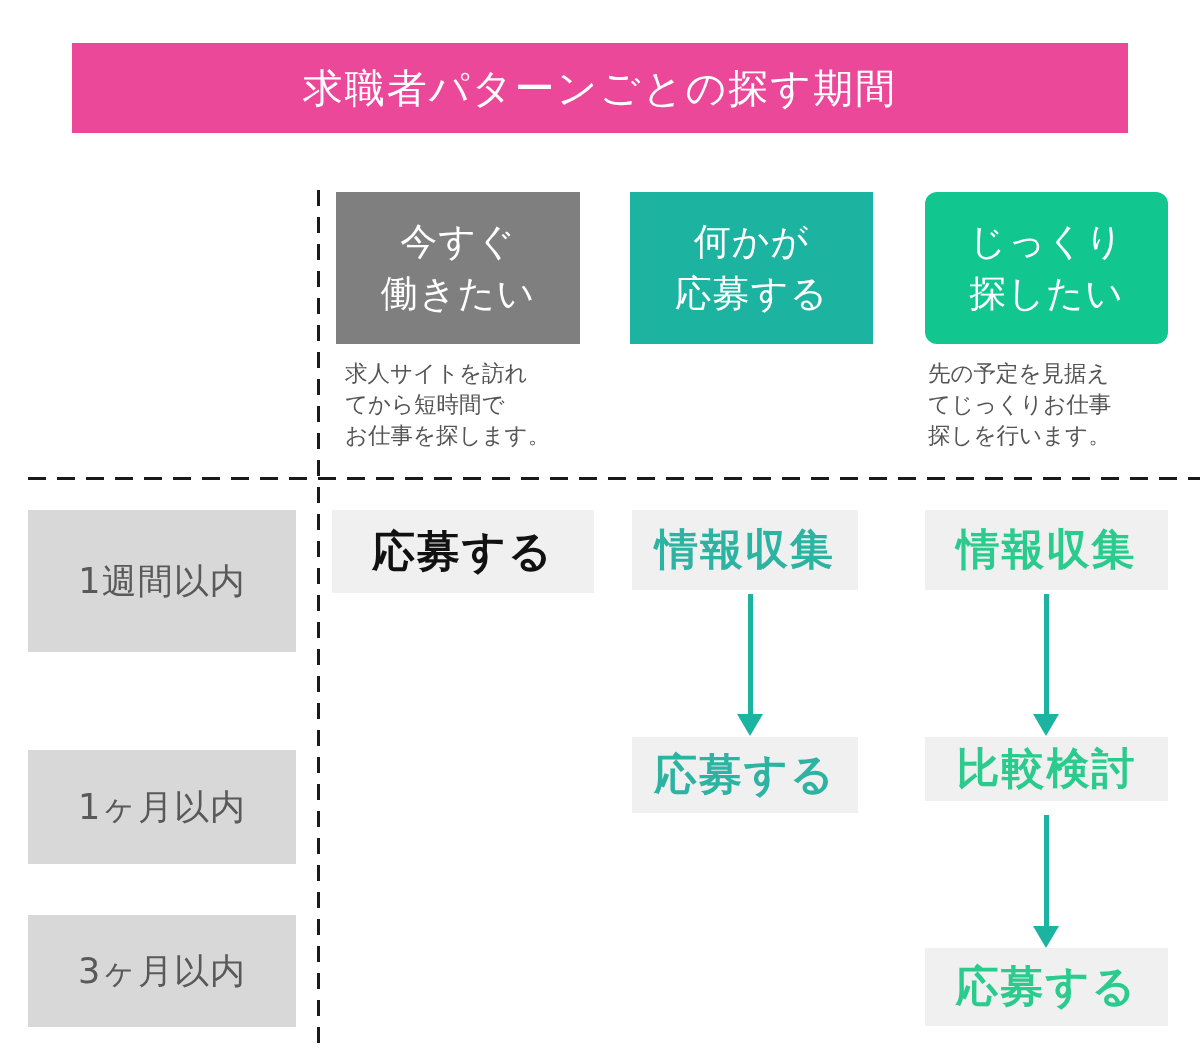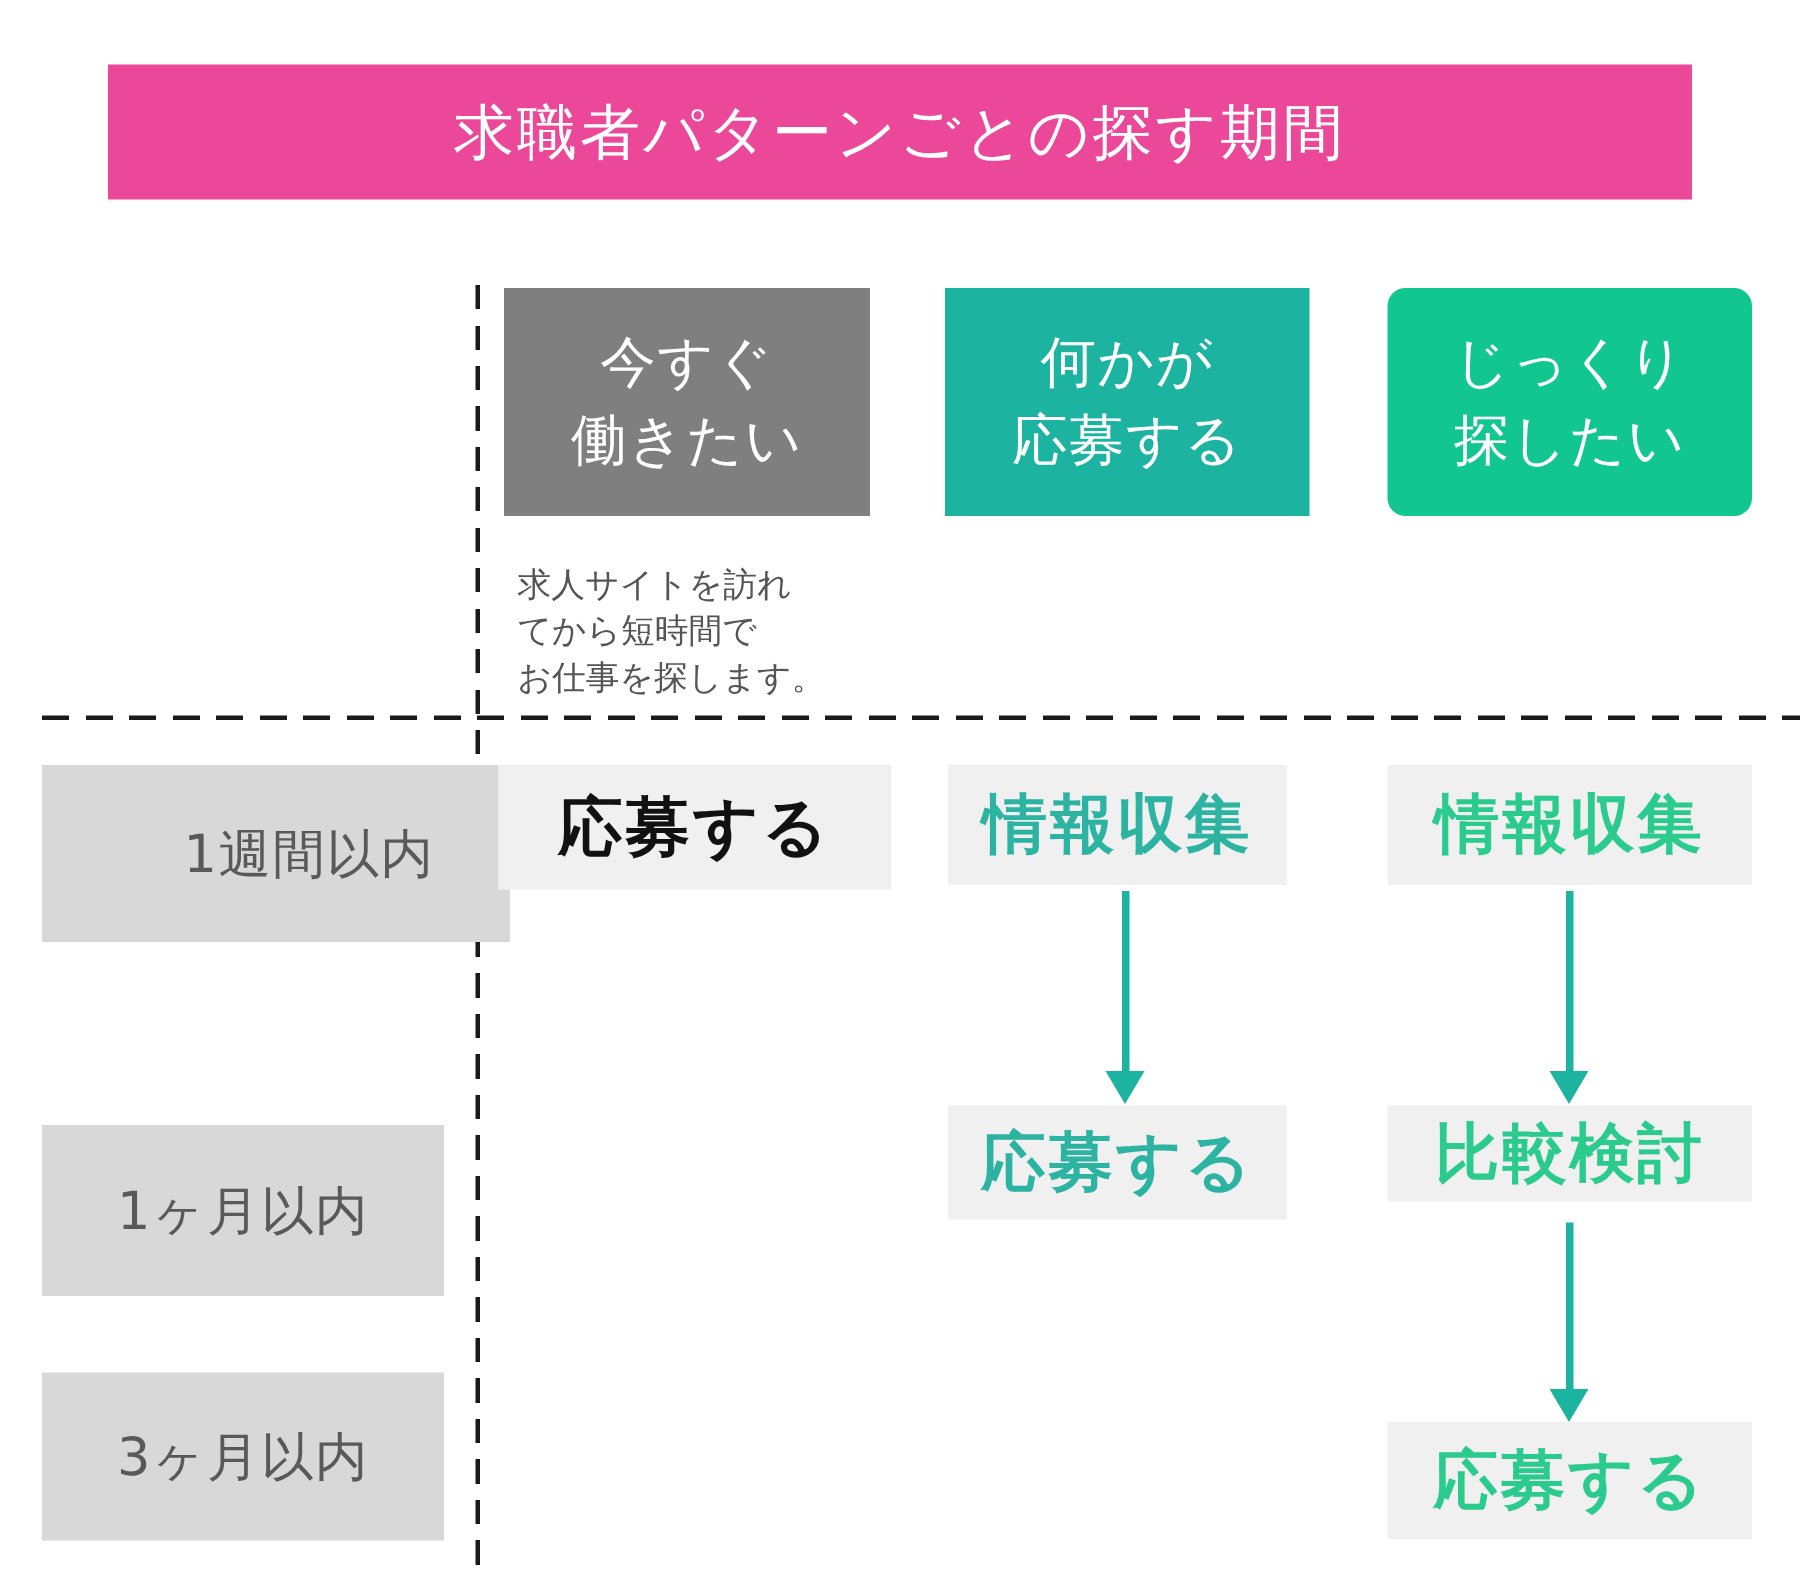--- a/index.html
+++ b/index.html
@@ -40,21 +40,21 @@
     white-space: pre-line;
     letter-spacing: 1px;
   }
   .col-header.c1 { left: 336px; width: 244px; background: #7f7f7f; }
   .col-header.c2 { left: 630px; width: 243px; background: #1db3a1; }
   .col-header.c3 { left: 925px; width: 243px; background: #12c78f; border-radius: 12px; }
 
   
   .col-desc {
     position: absolute;
-    top: 375px;
+    top: 358px;
     width: 255px;
     font-size: 22.5px;
     line-height: 31px;
     color: #555555;
     white-space: pre-line;
   }
   .col-desc.c1 { left: 345px; }
   .col-desc.c3 { left: 928px; }
 
   
@@ -74,21 +74,21 @@
   
   .row-label {
     position: absolute;
     left: 28px; width: 268px;
     background: #d8d8d8;
     color: #595959;
     display: flex; align-items: center; justify-content: center;
     font-size: 35px;
     letter-spacing: 1px;
   }
-  .row-label.r1 { top: 510px; height: 118px; padding-left: 44px; }
+  .row-label.r1 { top: 510px; height: 142px; }
   .row-label.r2 { top: 750px; height: 114px; }
   .row-label.r3 { top: 915px; height: 112px; }
 
   
   .cell {
     position: absolute;
     background: #f0f0f0;
     display: flex; align-items: center; justify-content: center;
     font-size: 43px;
     font-weight: 800;
@@ -139,20 +139,23 @@
   <div class="col-header c1">今すぐ
 働きたい</div>
   <div class="col-header c2">何かが
 応募する</div>
   <div class="col-header c3">じっくり
 探したい</div>
 
   <div class="col-desc c1">求人サイトを訪れ
 てから短時間で
 お仕事を探します。</div>
+  <div class="col-desc c3">先の予定を見据え
+てじっくりお仕事
+探しを行います。</div>
 
   <div class="row-label r1">1週間以内</div>
   <div class="row-label r2">1ヶ月以内</div>
   <div class="row-label r3">3ヶ月以内</div>
 
   <div class="cell r1c1 black">応募する</div>
   <div class="cell r1c2 teal">情報収集</div>
   <div class="cell r1c3 green">情報収集</div>
   <div class="cell r2c2 teal">応募する</div>
   <div class="cell r2c3 green">比較検討</div>

